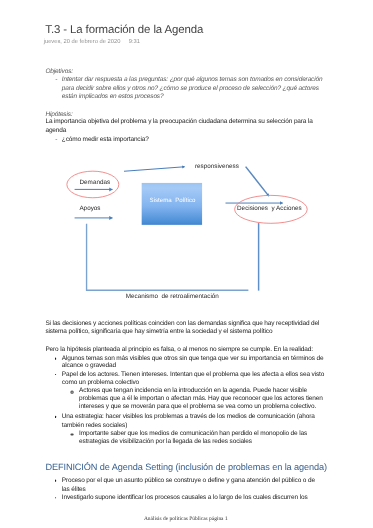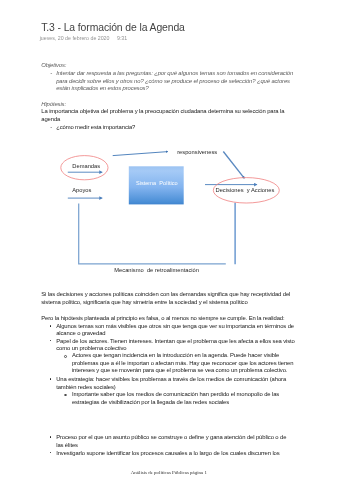--- a/index.html
+++ b/index.html
@@ -93,20 +93,21 @@
   <div class="dot" style="left:49.5px;top:339.6px;"></div>
   <div class="txt" style="left:56.2px;top:337.6px;width:245px;">Papel de los actores. Tienen intereses. Intentan que el problema que les afecta a ellos sea visto como un problema colectivo</div>
   <div class="ring" style="left:64.2px;top:354.9px;"></div>
   <div class="txt" style="left:71.9px;top:352.3px;width:227px;">Actores que tengan incidencia en la introducción en la agenda. Puede hacer visible problemas que a él le importan o afectan más. Hay que reconocer que los actores tienen intereses y que se moverán para que el problema se vea como un problema colectivo.</div>
 
   <div class="dot" style="left:49.5px;top:378.2px;"></div>
   <div class="txt" style="left:56.2px;top:376.2px;width:245px;">Una estrategia: hacer visibles los problemas a través de los medios de comunicación (ahora también redes sociales)</div>
   <div class="ring" style="left:64.2px;top:393.6px;"></div>
   <div class="txt" style="left:71.9px;top:391.3px;width:227px;">Importante saber que los medios de comunicación han perdido el monopolio de las estrategias de visibilización por la llegada de las redes sociales</div>
 
+  <div class="heading" style="left:41.3px;top:420.2px;">DEFINICIÓN de Agenda Setting (inclusión de problemas en la agenda)</div>
 
   <div class="dot" style="left:49.5px;top:436.1px;"></div>
   <div class="txt" style="left:56.2px;top:434px;width:236px;">Proceso por el que un asunto público se construye o define y gana atención del público o de las élites</div>
   <div class="dot" style="left:49.5px;top:451.7px;"></div>
   <div class="txt" style="left:56.2px;top:449.6px;width:245px;">Investigarlo supone identificar los procesos causales a lo largo de los cuales discurren los</div>
 
   <div class="footer" style="left:130.8px;top:469.6px;">Análisis de políticas Públicas página 1</div>
 </div>
 
 </body></html>

